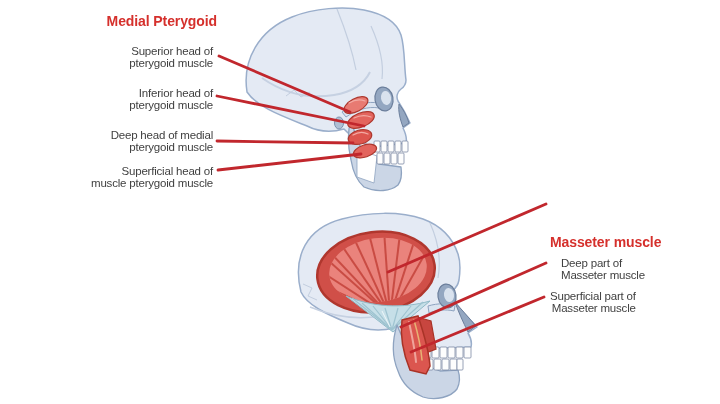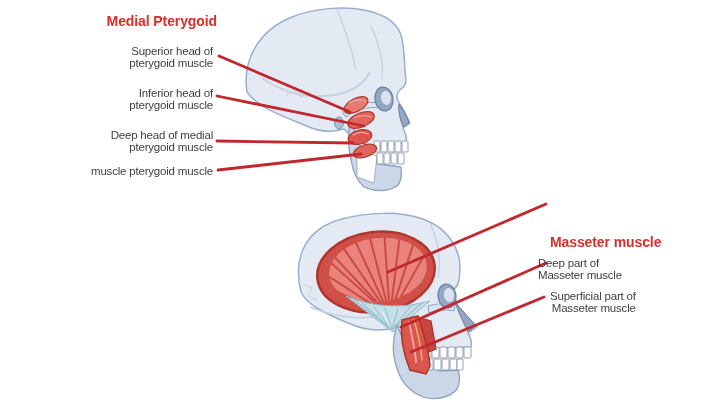--- a/index.html
+++ b/index.html
@@ -194,27 +194,28 @@
     <span>Inferior head of</span>
     <span>pterygoid muscle</span>
   </div>
 
   <div class="lbl right" style="top:129px; right:507px;margin-left:28px;">
     <span>Deep head of medial</span>
     <span>pterygoid muscle</span>
   </div>
 
   <div class="lbl right" style="top:165px; right:507px;">
+    <span>Superficial head of</span>
     <span>muscle pterygoid muscle</span>
   </div>
 
 
   <div class="red-title" style="top:236px; left:550px;">Masseter muscle</div>
 
-  <div class="lbl" style="top:257px; left:538px;">
+  <div class="lbl" style="top:257px; left:561px;">
     <span>Deep part of</span>
     <span>Masseter muscle</span>
   </div>
 
   <div class="lbl" style="top:290px; left:550px;text-align:right;">
     <span>Superficial part of</span>
     <span>Masseter muscle</span>
   </div>
 
 </div>

